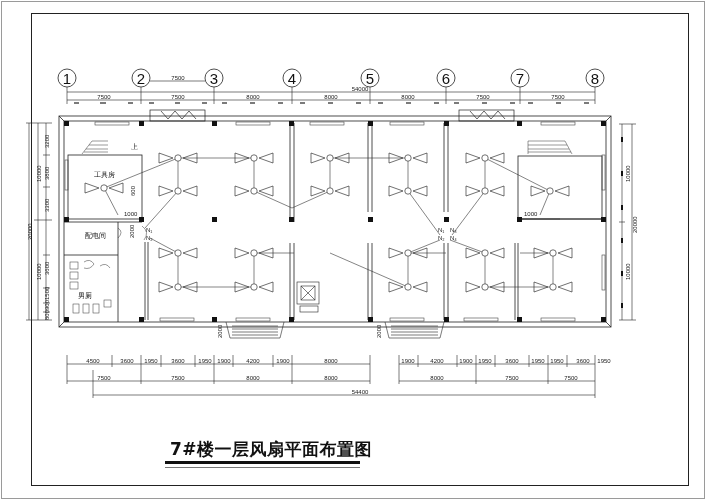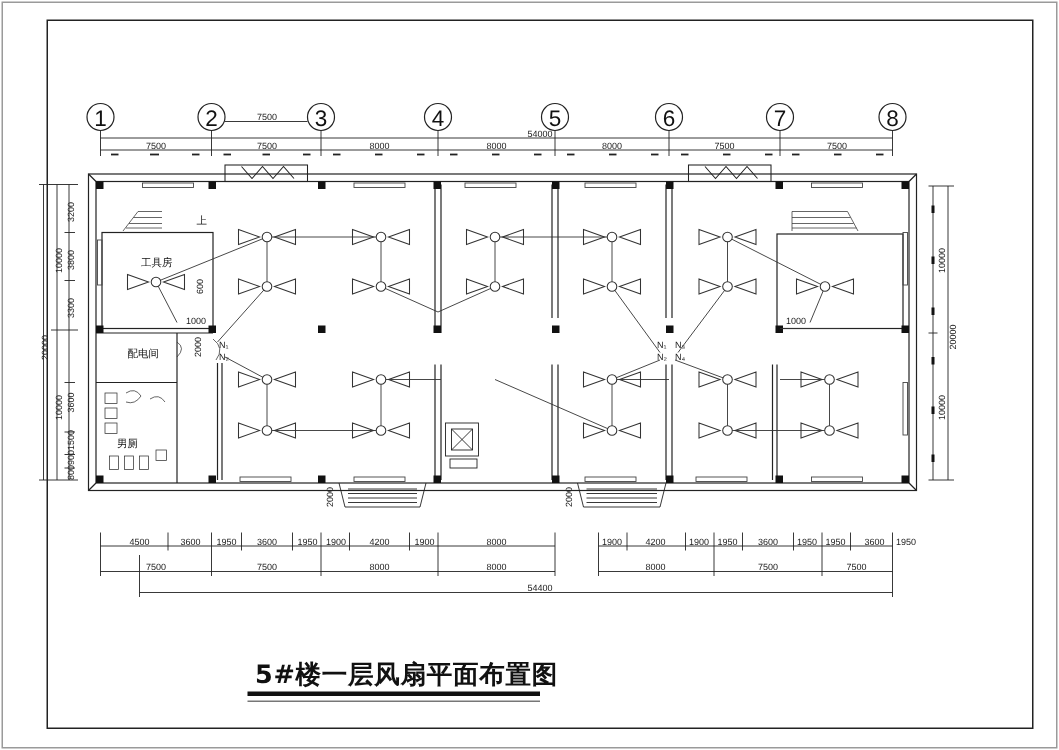--- a/index.html
+++ b/index.html
@@ -413,15 +413,15 @@
   <text class="dim" x="538" y="363" text-anchor="middle">1950</text>
   <text class="dim" x="557" y="363" text-anchor="middle">1950</text>
   <text class="dim" x="583" y="363" text-anchor="middle">3600</text>
   <text class="dim" x="604" y="363" text-anchor="middle">1950</text>
   <text class="dim" x="437" y="380" text-anchor="middle">8000</text>
   <text class="dim" x="512" y="380" text-anchor="middle">7500</text>
   <text class="dim" x="571" y="380" text-anchor="middle">7500</text>
   <text class="dim" x="360" y="394" text-anchor="middle">54400</text>
 </svg>
 
-<div class="title">5#楼一层风扇平面布置图</div>
+<div class="title">7#楼一层风扇平面布置图</div>
 <div class="title-ul1"></div>
 <div class="title-ul2"></div>
 
 </body></html>

